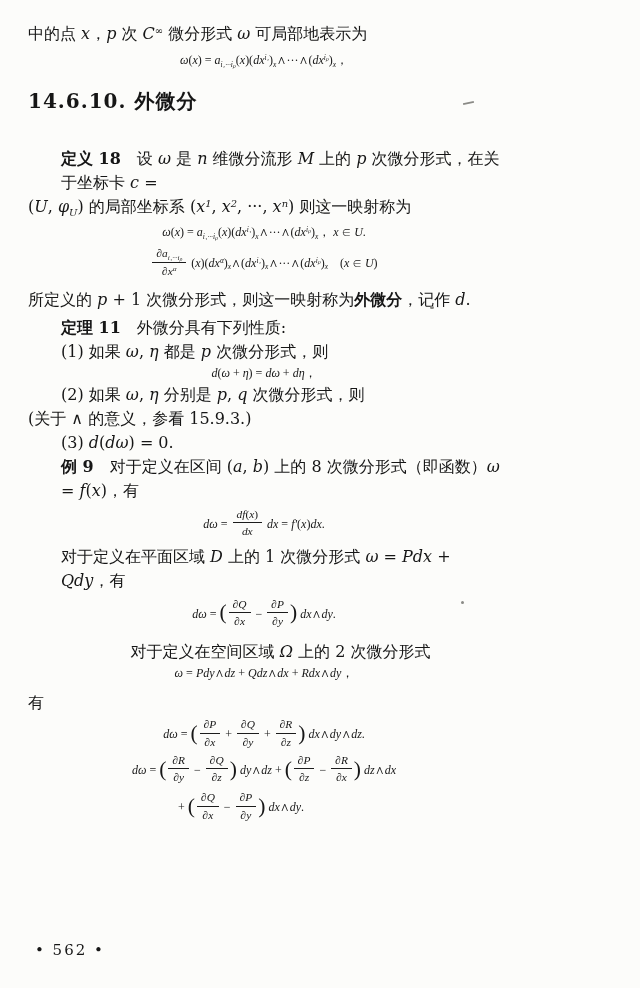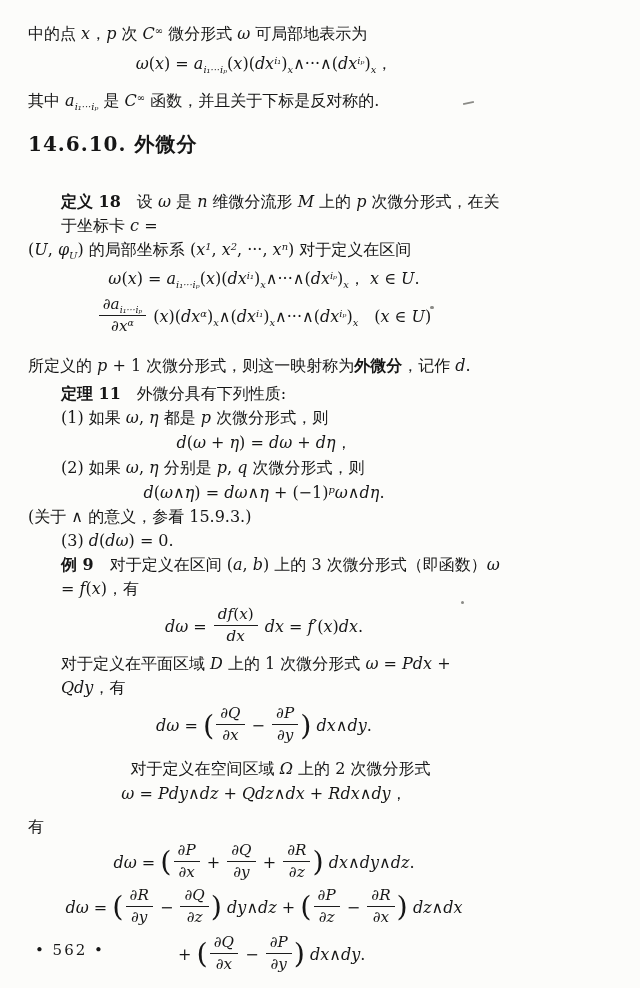--- a/index.html
+++ b/index.html
@@ -19,22 +19,23 @@
     overflow:hidden;
   }
   .line{
     font-size:16px;
     line-height:1.5;
     white-space:normal;
   }
   .indent{padding-left:33px;}
   .fm{
     text-align:center;
-    font-size:16px;
+    font-size:12px;
     line-height:1.6;
+    font-family:Liberation Serif, serif;
   }
   .heading{
     font-size:20px;
     font-weight:bold;
     letter-spacing:1px;
   }
   
   .v{font-style:italic;}
   .b{font-weight:bold;}
   .t{font-style:normal;}
@@ -73,39 +74,37 @@
   .a-tick{right:96px;top:306px;width:4px;height:3px;border-radius:2px;}
   .a-dot{right:66px;top:601px;width:3px;height:3px;border-radius:2px;}
 </style>
 </head>
 <body>
 
 <div class="page">
 
   <div class="line" style="margin-top:6px;"><span class="t">中的点 </span><span class="v">x</span><span class="t">，</span><span class="v">p</span><span class="t"> 次 </span><span class="v">C</span><sup>∞</sup><span class="t"> 微分形式 </span><span class="v">ω</span><span class="t"> 可局部地表示为</span></div>
   <div class="fm" style="margin-top:5px;"><span class="v">ω</span><span class="t">(</span><span class="v">x</span><span class="t">) = </span><span class="v">a</span><sub>i₁···iₚ</sub><span class="t">(</span><span class="v">x</span><span class="t">)(</span><span class="v">dx</span><sup>i₁</sup><span class="t">)</span><sub>x</sub><span class="t">∧···∧(</span><span class="v">dx</span><sup>iₚ</sup><span class="t">)</span><sub>x</sub><span class="t">，</span></div>
-  <div class="line" style="margin-top:12px;"><span class="t">其中 </span><span class="v">a</span><sub>i₁···iₚ</sub><span class="t"> 是 </span><span class="v">C</span><sup>∞</sup><span class="t"> 函数，并且关于下标是反对称的.</span></div>
 
   <div class="heading" style="margin-top:18px;">14.6.10. 外微分</div>
 
   <div class="line indent" style="margin-top:32px;"><span class="b">定义 18</span><span class="t">　设 </span><span class="v">ω</span><span class="t"> 是 </span><span class="v">n</span><span class="t"> 维微分流形 </span><span class="v">M</span><span class="t"> 上的 </span><span class="v">p</span><span class="t"> 次微分形式，在关于坐标卡 </span><span class="v">c</span><span class="t"> =</span></div>
-  <div class="line"><span class="t">(</span><span class="v">U</span><span class="t">, </span><span class="v">φ</span><sub>U</sub><span class="t">) 的局部坐标系 (</span><span class="v">x</span><sup>1</sup><span class="t">, </span><span class="v">x</span><sup>2</sup><span class="t">, ···, </span><span class="v">x</span><sup>n</sup><span class="t">) 对于定义在区间</span></div>
+  <div class="line"><span class="t">(</span><span class="v">U</span><span class="t">, </span><span class="v">φ</span><sub>U</sub><span class="t">) 的局部坐标系 (</span><span class="v">x</span><sup>1</sup><span class="t">, </span><span class="v">x</span><sup>2</sup><span class="t">, ···, </span><span class="v">x</span><sup>n</sup><span class="t">) 则这一映射称为</span></div>
   <div class="fm" style="margin-top:4px;"><span class="v">ω</span><span class="t">(</span><span class="v">x</span><span class="t">) = </span><span class="v">a</span><sub>i₁···iₚ</sub><span class="t">(</span><span class="v">x</span><span class="t">)(</span><span class="v">dx</span><sup>i₁</sup><span class="t">)</span><sub>x</sub><span class="t">∧···∧(</span><span class="v">dx</span><sup>iₚ</sup><span class="t">)</span><sub>x</sub><span class="t">， </span><span class="v">x</span><span class="t"> ∈ </span><span class="v">U</span><span class="t">.</span></div>
   <div class="fm" style="margin-top:6px;"><span class="frac"><span class="fnum"><span class="t">∂</span><span class="v">a</span><sub>i₁···iₚ</sub></span><span class="fden"><span class="t">∂</span><span class="v">x</span><sup>α</sup></span></span><span class="t"> (</span><span class="v">x</span><span class="t">)(</span><span class="v">dx</span><sup>α</sup><span class="t">)</span><sub>x</sub><span class="t">∧(</span><span class="v">dx</span><sup>i₁</sup><span class="t">)</span><sub>x</sub><span class="t">∧···∧(</span><span class="v">dx</span><sup>iₚ</sup><span class="t">)</span><sub>x</sub><span class="t">　(</span><span class="v">x</span><span class="t"> ∈ </span><span class="v">U</span><span class="t">)</span></div>
-  <div class="line" style="margin-top:16px;"><span class="t">所定义的 </span><span class="v">p</span><span class="t"> + 1 次微分形式，则这一映射称为</span><span class="b">外微分</span><span class="t">，记作 </span><span class="v">d</span><span class="t">.</span></div>
+  <div class="line" style="margin-top:8px;"><span class="t">所定义的 </span><span class="v">p</span><span class="t"> + 1 次微分形式，则这一映射称为</span><span class="b">外微分</span><span class="t">，记作 </span><span class="v">d</span><span class="t">.</span></div>
 
   <div class="line indent" style="margin-top:4px;"><span class="b">定理 11</span><span class="t">　外微分具有下列性质:</span></div>
   <div class="line indent"><span class="t">(1) 如果 </span><span class="v">ω</span><span class="t">, </span><span class="v">η</span><span class="t"> 都是 </span><span class="v">p</span><span class="t"> 次微分形式，则</span></div>
   <div class="fm"><span class="v">d</span><span class="t">(</span><span class="v">ω</span><span class="t"> + </span><span class="v">η</span><span class="t">) = </span><span class="v">dω</span><span class="t"> + </span><span class="v">dη</span><span class="t">，</span></div>
   <div class="line indent"><span class="t">(2) 如果 </span><span class="v">ω</span><span class="t">, </span><span class="v">η</span><span class="t"> 分别是 </span><span class="v">p</span><span class="t">, </span><span class="v">q</span><span class="t"> 次微分形式，则</span></div>
-  <div class="fm"><span class="v">d</span><span class="t">(</span><span class="v">ω</span><span class="t">∧</span><span class="v">η</span><span class="t">) = </span><span class="v">dω</span><span class="t">∧</span><span class="v">η</span><span class="t"> + (−1)</span><sup>p</sup><span class="v">ω</span><span class="t">∧</span><span class="v">dη</span><span class="t">.</span></div>
   <div class="line"><span class="t">(关于 ∧ 的意义，参看 15.9.3.)</span></div>
   <div class="line indent"><span class="t">(3) </span><span class="v">d</span><span class="t">(</span><span class="v">dω</span><span class="t">) = 0.</span></div>
 
-  <div class="line indent"><span class="b">例 9</span><span class="t">　对于定义在区间 (</span><span class="v">a</span><span class="t">, </span><span class="v">b</span><span class="t">) 上的 3 次微分形式（即函数）</span><span class="v">ω</span><span class="t"> = </span><span class="v">f</span><span class="t">(</span><span class="v">x</span><span class="t">)，有</span></div>
+  <div class="line indent"><span class="b">例 9</span><span class="t">　对于定义在区间 (</span><span class="v">a</span><span class="t">, </span><span class="v">b</span><span class="t">) 上的 8 次微分形式（即函数）</span><span class="v">ω</span><span class="t"> = </span><span class="v">f</span><span class="t">(</span><span class="v">x</span><span class="t">)，有</span></div>
   <div class="fm" style="margin:6px 0 4px;"><span class="v">dω</span><span class="t"> = </span><span class="frac"><span class="fnum"><span class="v">df</span><span class="t">(</span><span class="v">x</span><span class="t">)</span></span><span class="fden"><span class="v">dx</span></span></span><span class="t"> </span><span class="v">dx</span><span class="t"> = </span><span class="v">f′</span><span class="t">(</span><span class="v">x</span><span class="t">)</span><span class="v">dx</span><span class="t">.</span></div>
 
   <div class="line indent"><span class="t">对于定义在平面区域 </span><span class="v">D</span><span class="t"> 上的 1 次微分形式 </span><span class="v">ω</span><span class="t"> = </span><span class="v">Pdx</span><span class="t"> + </span><span class="v">Qdy</span><span class="t">，有</span></div>
   <div class="fm" style="margin:6px 0 2px;"><span class="v">dω</span><span class="t"> = </span><span class="bigp">(</span><span class="frac"><span class="fnum"><span class="t">∂</span><span class="v">Q</span></span><span class="fden"><span class="t">∂</span><span class="v">x</span></span></span><span class="t"> − </span><span class="frac"><span class="fnum"><span class="t">∂</span><span class="v">P</span></span><span class="fden"><span class="t">∂</span><span class="v">y</span></span></span><span class="bigp">)</span><span class="t"> </span><span class="v">dx</span><span class="t">∧</span><span class="v">dy</span><span class="t">.</span></div>
 
   <div class="line indent" style="margin-top:10px;text-align:center;"><span class="t">对于定义在空间区域 </span><span class="v">Ω</span><span class="t"> 上的 2 次微分形式</span></div>
   <div class="fm"><span class="v">ω</span><span class="t"> = </span><span class="v">Pdy</span><span class="t">∧</span><span class="v">dz</span><span class="t"> + </span><span class="v">Qdz</span><span class="t">∧</span><span class="v">dx</span><span class="t"> + </span><span class="v">Rdx</span><span class="t">∧</span><span class="v">dy</span><span class="t">，</span></div>
   <div class="line" style="margin-top:8px;"><span class="t">有</span></div>
   <div class="fm" style="margin:4px 0 2px;"><span class="v">dω</span><span class="t"> = </span><span class="bigp">(</span><span class="frac"><span class="fnum"><span class="t">∂</span><span class="v">P</span></span><span class="fden"><span class="t">∂</span><span class="v">x</span></span></span><span class="t"> + </span><span class="frac"><span class="fnum"><span class="t">∂</span><span class="v">Q</span></span><span class="fden"><span class="t">∂</span><span class="v">y</span></span></span><span class="t"> + </span><span class="frac"><span class="fnum"><span class="t">∂</span><span class="v">R</span></span><span class="fden"><span class="t">∂</span><span class="v">z</span></span></span><span class="bigp">)</span><span class="t"> </span><span class="v">dx</span><span class="t">∧</span><span class="v">dy</span><span class="t">∧</span><span class="v">dz</span><span class="t">.</span></div>
 

